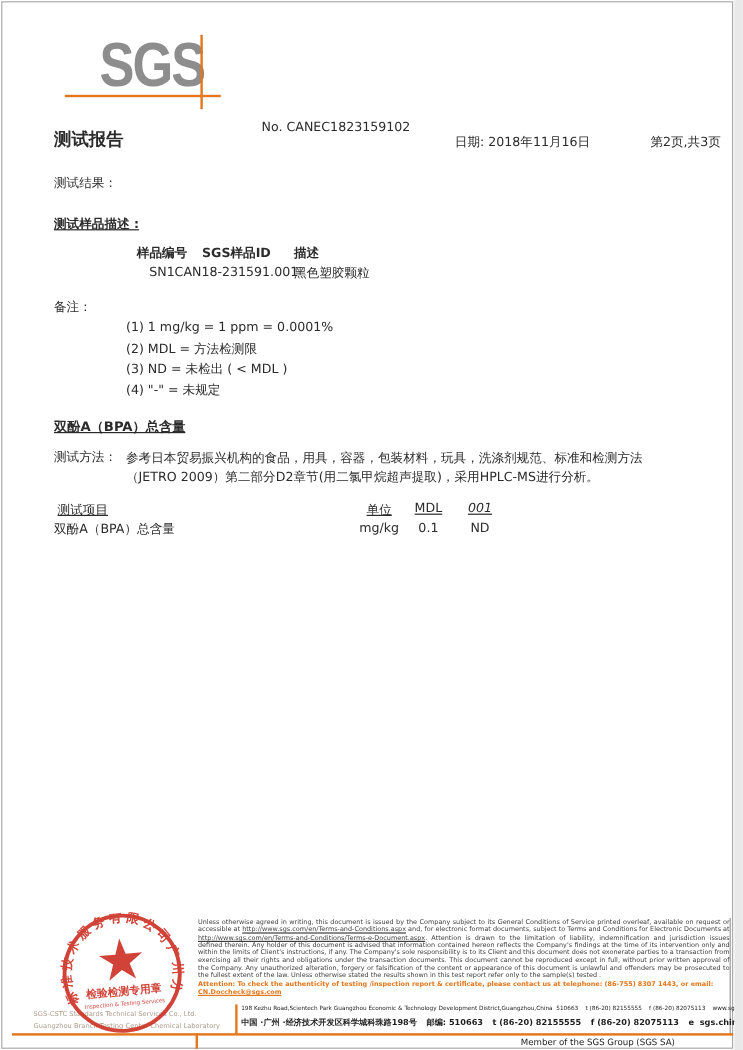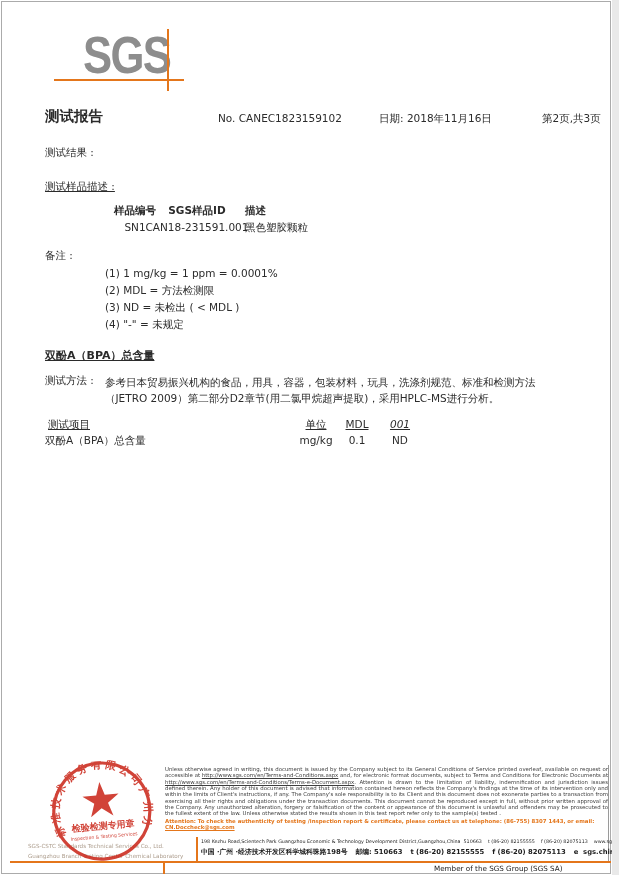--- a/index.html
+++ b/index.html
@@ -15,27 +15,27 @@
   .page-border{position:absolute;inset:1px;border:1px solid #ababab;pointer-events:none;}
   
   .logo-text{left:83px;top:30px;font-size:52px;line-height:50px;font-weight:700;
     color:var(--logo-gray);letter-spacing:-2px;transform:scaleX(0.84);transform-origin:left center;
     font-family:"Liberation Sans","DejaVu Sans",sans-serif;}
   .logo-hline{left:54px;top:79px;width:130px;height:2px;background:var(--accent);}
   .logo-vline{left:167px;top:29px;width:2px;height:62px;background:var(--accent);}
   
   .title{left:45px;top:107px;font-size:14.5px;font-weight:700;text-align:center;}
   .hmeta{font-size:10.5px;}
-  .report-no{left:218px;top:112px;}
+  .report-no{left:218px;top:100px;}
   .hdate{left:379px;top:112px;}
   .hpage{left:518px;top:112px;margin-left:24px;}
   
   .t{font-size:10.5px;}
   .results-label{left:45px;top:146px;text-align:right;}
-  .sample-desc-label{left:45px;top:180px;font-weight:400;text-decoration:underline;}
+  .sample-desc-label{left:45px;top:180px;font-weight:700;text-decoration:underline;}
   .st-h{font-weight:700;}
   .c{text-align:center;}
   .st-col1{left:103px;width:64px;}
   .st-col2{left:143px;width:108px;}
   .st-col3{left:245px;}
   .st-row1{top:204px;}
   .st-row2{top:221px;}
   .notes-label{left:45px;top:249px;}
   .note-1{left:105px;top:267px;}
   .note-2{left:105px;top:284px;}

